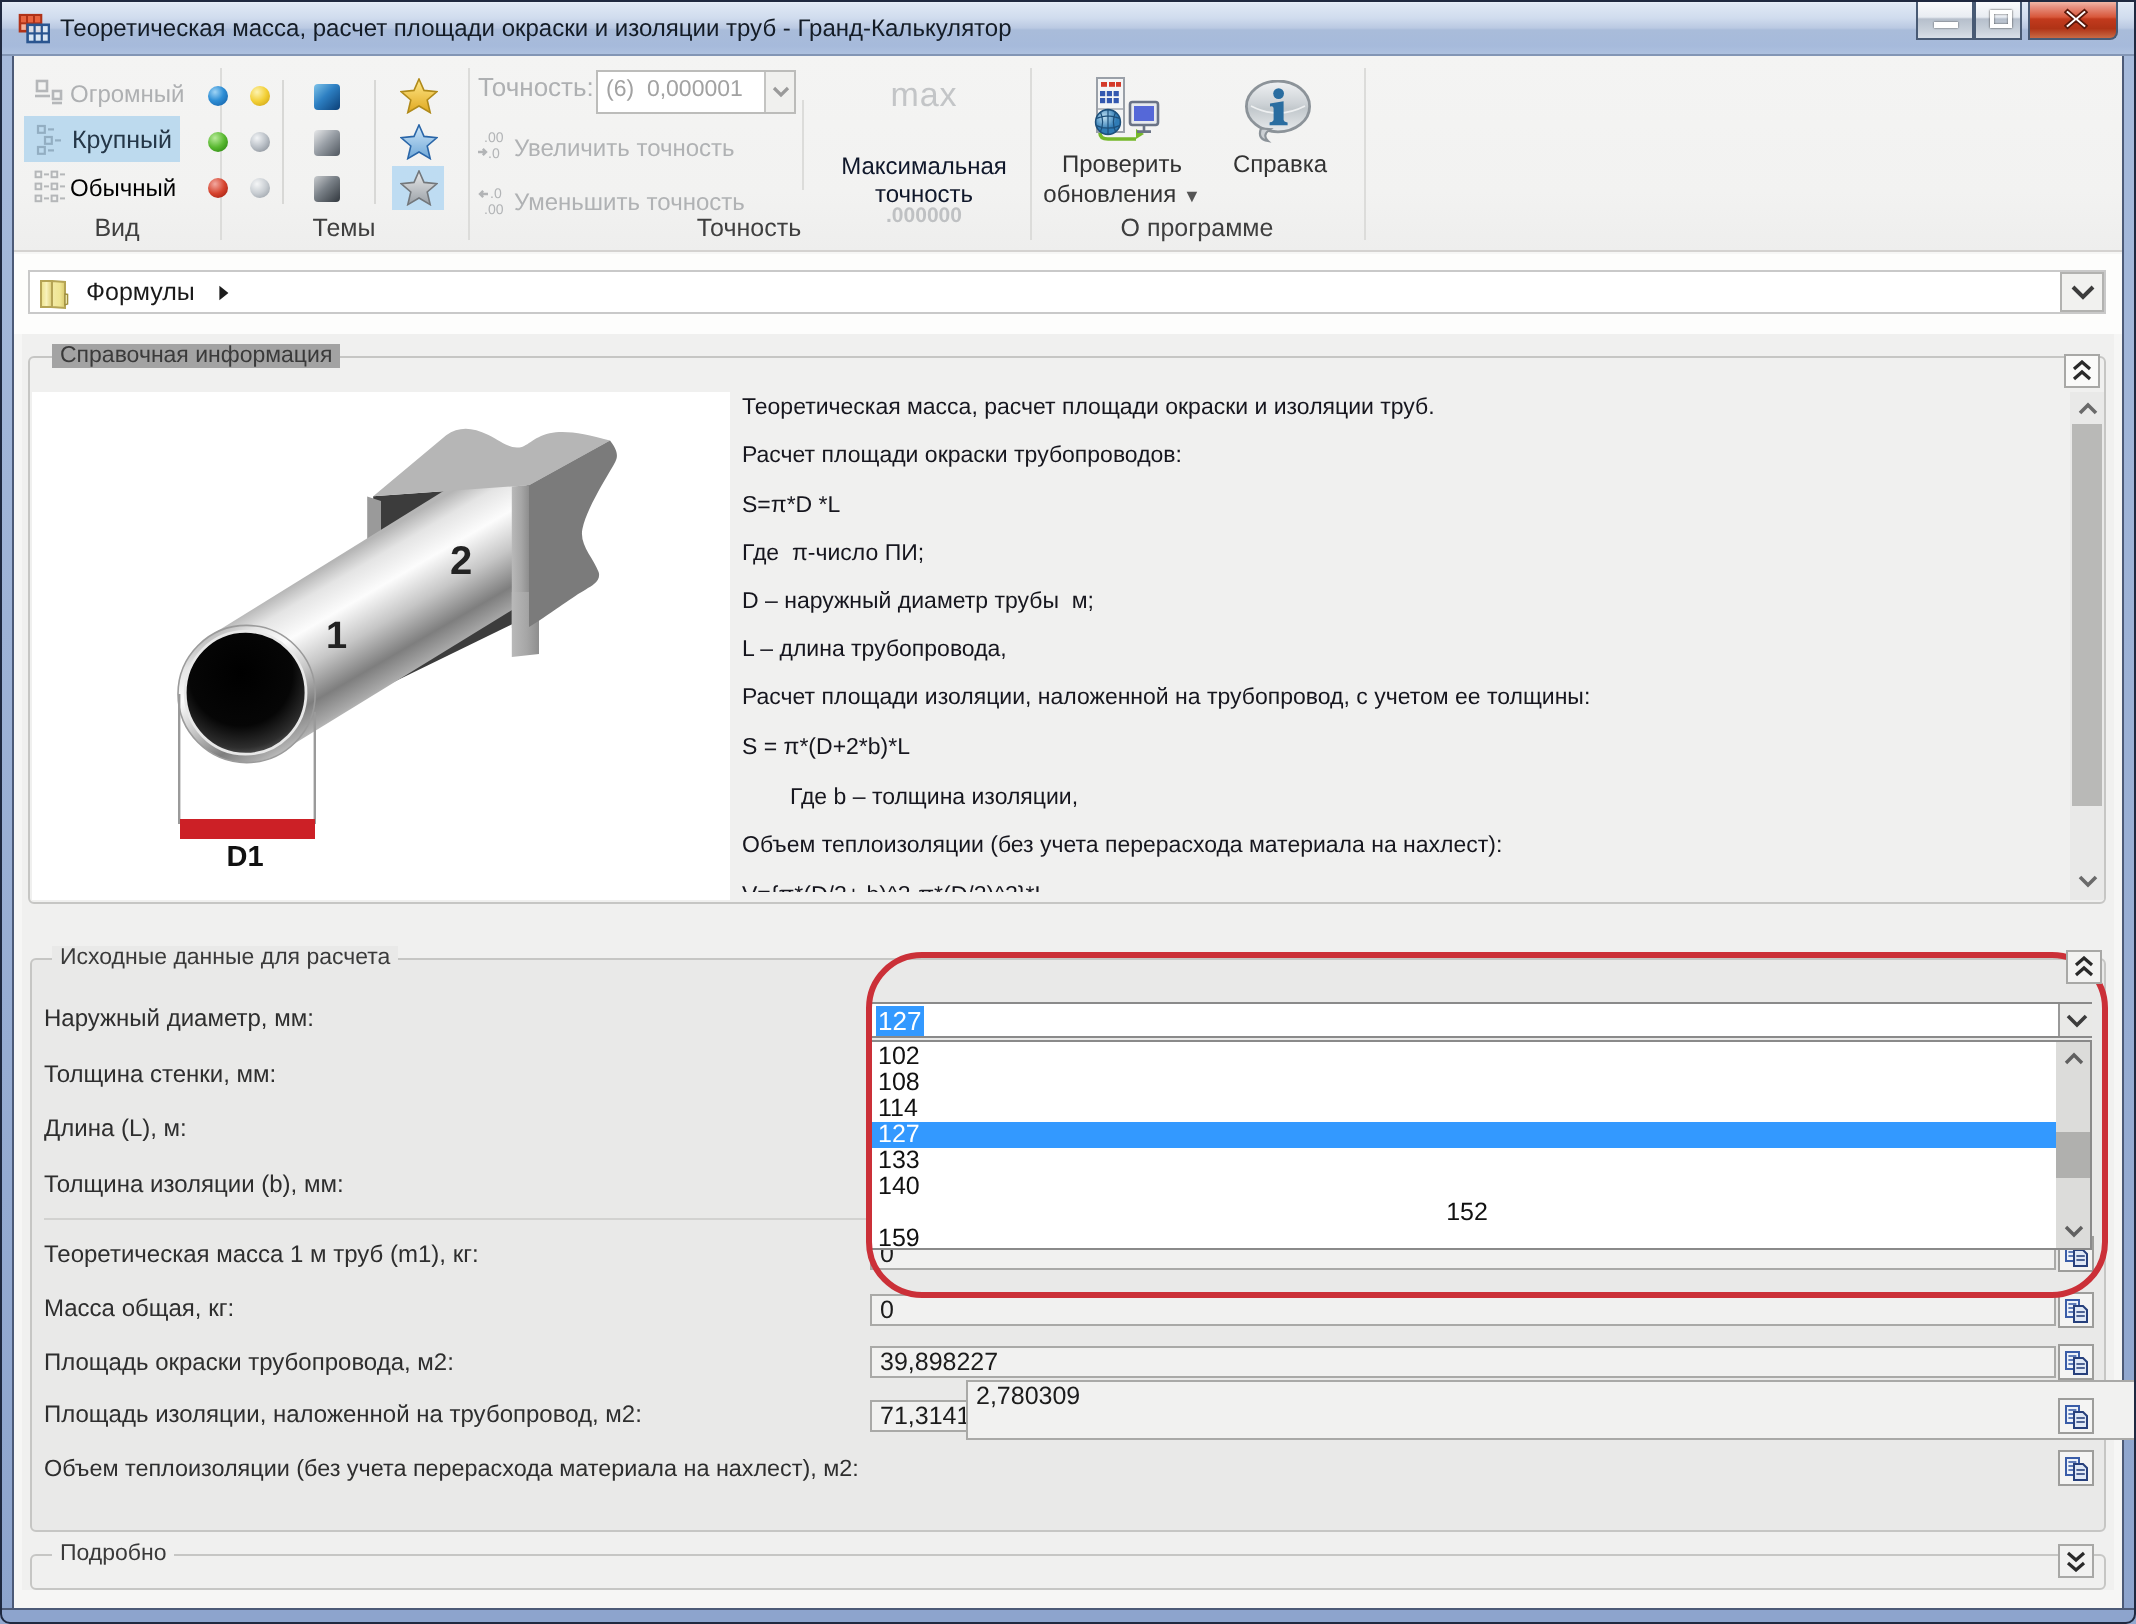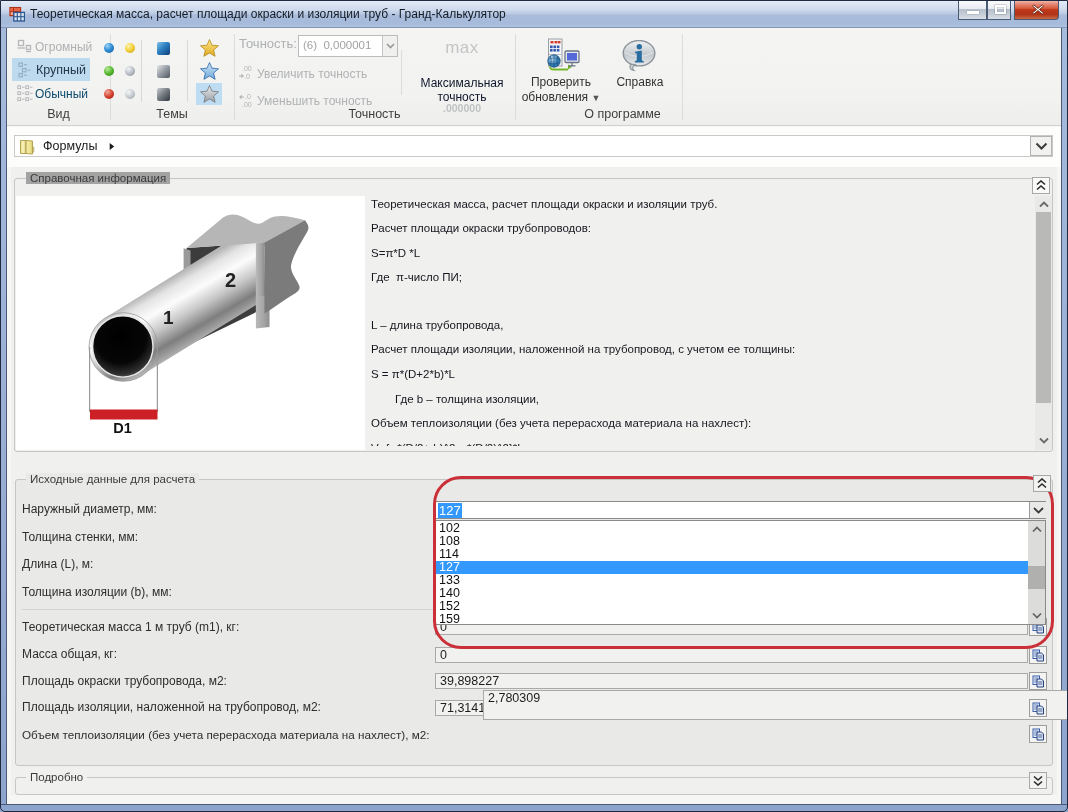--- a/index.html
+++ b/index.html
@@ -92,21 +92,21 @@
 <div id="bord-right"></div>
 <div id="bord-bot"></div>
 <div id="ribbon">
  <div class="rsep" style="left:103px"></div>
  <div class="rsep" style="left:227px"></div>
  <div class="rsep" style="left:508px"></div>
  <div class="rsep" style="left:675px"></div>
  <div class="rlabel" style="left:0px;width:103px;">Вид</div>
  <div class="rlabel" style="left:103px;width:124px;">Темы</div>
  <div class="rlabel" style="left:227px;width:281px;">Точность</div>
- <div class="rlabel" style="left:532px;width:167px;">О программе</div>
+ <div class="rlabel" style="left:508px;width:167px;">О программе</div>
 </div>
 <div id="band"></div>
  <div id="fcombo">
   <svg style="position:absolute;left:4px;top:3px" width="16" height="17" viewBox="0 0 16 17">
     <path d="M1.5 1.5 L7 1.5 L7 14.5 L1.5 14.5 Z" fill="url(#fgrad)" stroke="#b5a455" stroke-width="1"></path>
     <path d="M7 1.5 L13.5 2 L13.5 15 L7 14.5 Z" fill="url(#fgrad2)" stroke="#b5a455" stroke-width="1"></path>
     <path d="M13.5 8 L14.8 8.2 L14.8 13 L13.5 13.4 Z" fill="#f7f0b8" stroke="#a09040" stroke-width="0.7"></path>
     <defs>
         <linearGradient id="fgrad" x1="0" y1="0" x2="1" y2="0">
           <stop offset="0" stop-color="#ece188"></stop>
@@ -127,21 +127,21 @@
   <div id="fcombo-btn">
    <svg style="position:absolute;left:4px;top:5px" width="13" height="9" viewBox="0 0 13 9">
         <path d="M1.5 1.5 L6.5 6.5 L11.5 1.5" fill="none" stroke="#3c3c3c" stroke-width="2"></path>
       </svg>
   </div>
  </div>
 
 <div class="abs" style="left:12px;top:58px;width:78px;height:23px;background:#bddaee;"></div>
 <div class="abs" style="left:35px;top:40px;font-size:12px;color:#aeb0b2;">Огромный</div>
 <div class="abs" style="left:36px;top:63px;font-size:12.5px;color:#253748;">Крупный</div>
-<div class="abs" style="left:35px;top:87px;font-size:12px;color:#0c4a6e;">Обычный</div>
+<div class="abs" style="left:35px;top:87px;font-size:12px;color:#000000;">Обычный</div>
 <svg class="abs" style="left:17px;top:39px" width="16" height="15" viewBox="0 0 16 15">
     <g fill="none" stroke="#b5b7b9" stroke-width="1.3">
       <rect x="1.5" y="1.5" width="5" height="5"></rect>
       <line x1="0.5" y1="9" x2="8" y2="9"></line>
       <rect x="9.5" y="6.5" width="4" height="4"></rect>
       <line x1="9" y1="12.5" x2="14" y2="12.5"></line>
     </g>
   </svg>
 <svg class="abs" style="left:18px;top:62px" width="16" height="16" viewBox="0 0 16 16">
     <g fill="none" stroke="#93aec2" stroke-width="1.1">
@@ -345,20 +345,21 @@
  <text x="106.5" y="237" font-size="14.5" font-weight="bold" fill="#111" text-anchor="middle" font-family="Liberation Sans">D1</text>
  <text x="147" y="128" font-size="19" font-weight="bold" fill="#222" font-family="Liberation Sans">1</text>
  <text x="209" y="91" font-size="20" font-weight="bold" fill="#222" font-family="Liberation Sans">2</text>
 </svg>
 
 <div class="abs" style="left:365px;top:197px;width:670px;height:249px;overflow:hidden;">
  <div class="tl tc" style="top:1px;width:658px;">Теоретическая масса, расчет площади окраски и изоляции труб.</div>
  <div class="tl" style="top:25px;">Расчет площади окраски трубопроводов:</div>
  <div class="tl tc" style="top:50px;">S=π*D *L</div>
  <div class="tl" style="top:74px;">Где&nbsp; π-число ПИ;</div>
+ <div class="tl" style="top:98px;">D – наружный диаметр трубы&nbsp; м;</div>
  <div class="tl" style="top:122px;">L – длина трубопровода,</div>
  <div class="tl" style="top:146px;">Расчет площади изоляции, наложенной на трубопровод, с учетом ее толщины:</div>
  <div class="tl tc" style="top:171px;">S = π*(D+2*b)*L</div>
  <div class="tl" style="top:196px;padding-left:24px;">Где b – толщина изоляции,</div>
  <div class="tl" style="top:220px;">Объем теплоизоляции (без учета перерасхода материала на нахлест):</div>
  <div class="tl tc" style="top:245px;">V={π*(D/2+ b)^2-π*(D/2)^2}*L</div>
 </div>
 
 <div class="abs" style="left:1035px;top:196px;width:17px;height:254px;background:#e9e9e8;">
  <svg style="position:absolute;left:4px;top:5px" width="10" height="7" viewBox="0 0 10 7">
@@ -480,21 +481,21 @@
  </div>
 </div>
 
 <div class="abs" style="left:434px;top:520px;width:612px;height:105px;background:#fff;border:1px solid #8a8a8a;z-index:5;">
  <div class="ditem" style="top:1px;">102</div>
  <div class="ditem" style="top:14px;">108</div>
  <div class="ditem" style="top:27px;">114</div>
  <div class="ditem sel" style="top:40px;">127</div>
  <div class="ditem" style="top:53px;">133</div>
  <div class="ditem" style="top:66px;">140</div>
- <div class="ditem" style="top:79px;">152</div>
+ <div class="ditem" style="top:79px;text-align:center;">152</div>
  <div class="ditem" style="top:92px;">159</div>
  <div style="position:absolute;right:0;top:0;width:17px;height:103px;background:#dcdcda;">
   <svg style="position:absolute;left:4px;top:5px" width="10" height="7" viewBox="0 0 10 7">
         <path d="M1 5.5 L5 1.5 L9 5.5" fill="none" stroke="#606060" stroke-width="1.7"></path>
       </svg>
   <div style="position:absolute;left:0px;top:45px;width:17px;height:23px;background:#b0b0ae;"></div>
   <svg style="position:absolute;left:4px;top:91px" width="10" height="7" viewBox="0 0 10 7">
         <path d="M1 1.5 L5 5.5 L9 1.5" fill="none" stroke="#606060" stroke-width="1.7"></path>
       </svg>
  </div>

